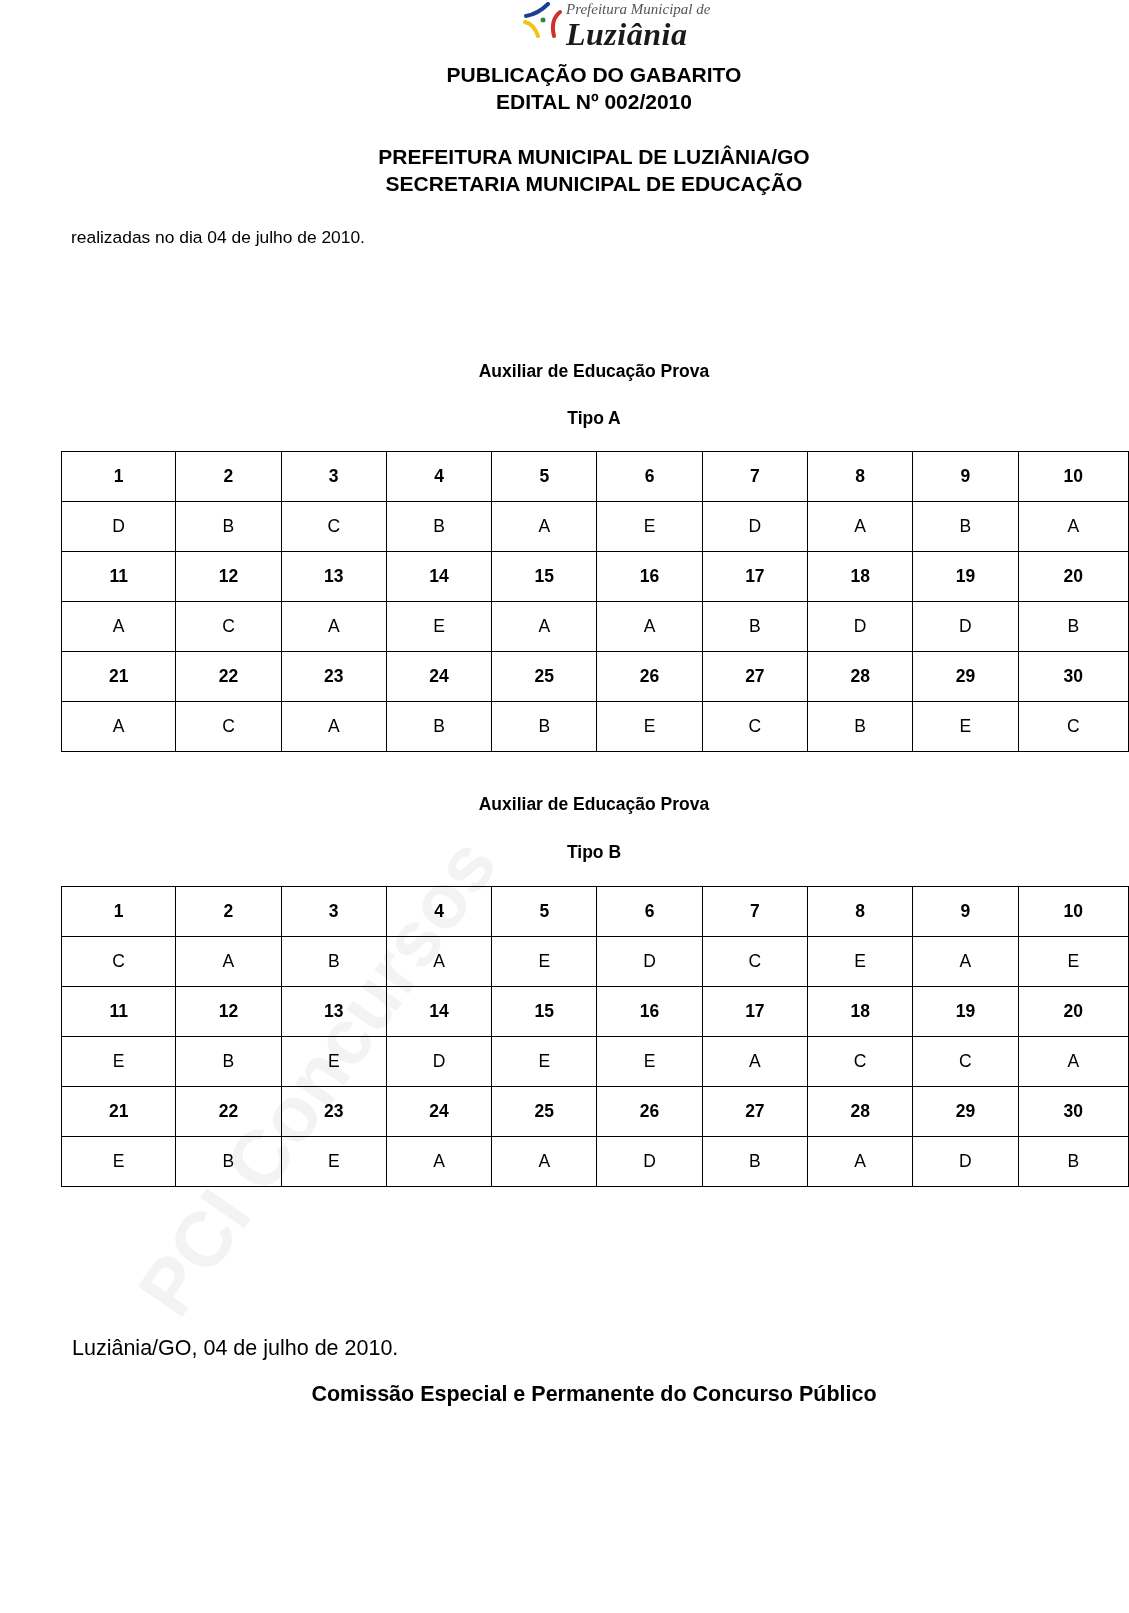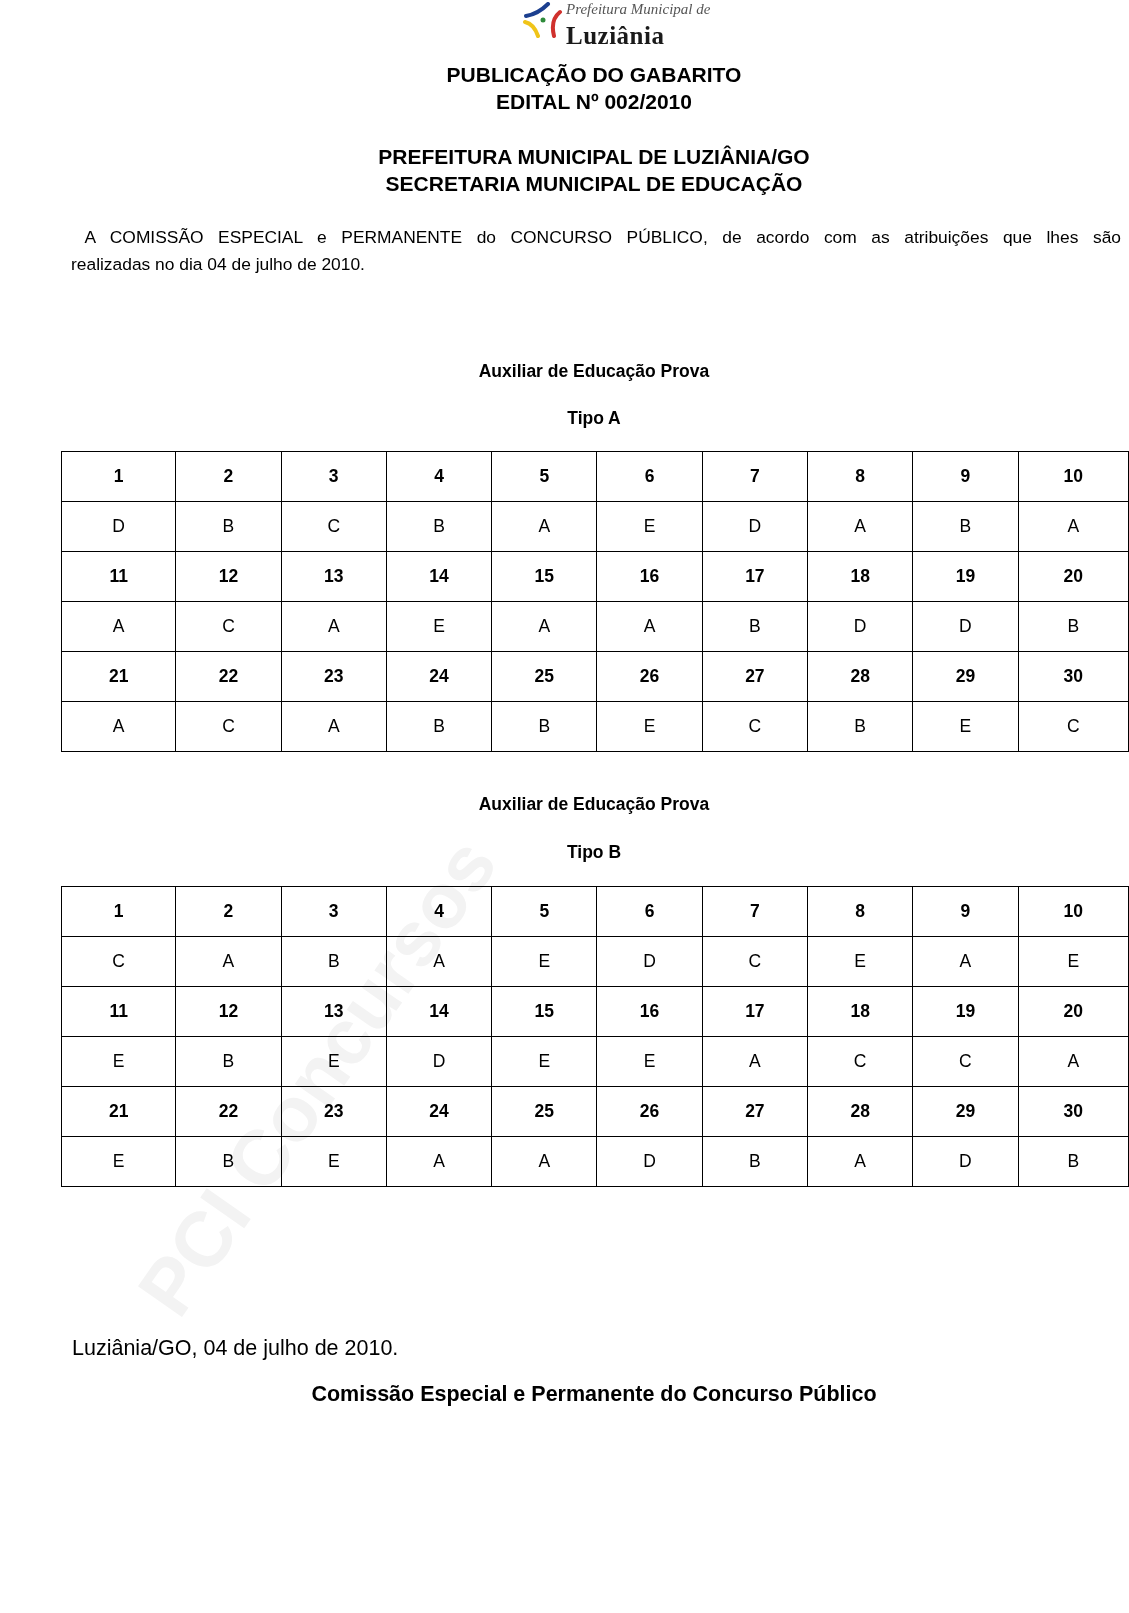--- a/index.html
+++ b/index.html
@@ -2,22 +2,22 @@
 <html><head>
 <meta charset="utf-8">
 <style>
   html, body { margin: 0; padding: 0; background: #ffffff; }
   body { width: 1129px; height: 1613px; position: relative; overflow: hidden;
          font-family: "Liberation Sans", sans-serif; color: #000; }
   .logo { position: absolute; left: 522px; top: 0px; width: 150px; height: 38px; }
   .logo svg { position: absolute; left: 0; top: 2px; }
   .logo .small { position: absolute; left: 44px; top: 1px; font-family: "Liberation Serif", serif;
                  font-style: italic; font-size: 15px; color: #555; white-space: nowrap; }
-  .logo .big { position: absolute; left: 44px; top: 22px; font-family: "Liberation Serif", serif;
-               font-weight: bold; font-size: 25px; color: #1a1a1a; white-space: nowrap; letter-spacing: 0.5px; }
+  .logo .big { position: absolute; left: 44px; top: 16px; font-family: "Liberation Serif", serif;
+               font-style: italic; font-weight: bold; font-size: 32px; color: #1a1a1a; white-space: nowrap; letter-spacing: 0.5px; }
   .center { position: absolute; left: 0; width: 1188px; text-align: center; }
   .h1 { font-weight: bold; font-size: 21px; line-height: 27px; }
   .intro { position: absolute; left: 71px; top: 224px; width: 1050px; font-size: 17.4px; line-height: 26.5px;
            text-align: justify; }
   .just { text-align: justify; text-align-last: justify; }
   .sub { font-weight: bold; font-size: 17.5px; }
   table.gab { position: absolute; left: 61px; border-collapse: collapse; table-layout: fixed; width: 1068px; }
   table.gab td { border: 1.6px solid #000; text-align: center; height: 49px; padding: 0; font-size: 17.5px; }
   table.gab tr.num td { font-weight: bold; }
   .date { position: absolute; left: 72px; top: 1336px; font-size: 21.5px; }
@@ -45,21 +45,20 @@
   <div>PUBLICAÇÃO DO GABARITO</div>
   <div>EDITAL Nº 002/2010</div>
 </div>
 
 <div class="center h1" style="top:143px;">
   <div>PREFEITURA MUNICIPAL DE LUZIÂNIA/GO</div>
   <div>SECRETARIA MUNICIPAL DE EDUCAÇÃO</div>
 </div>
 
 <div class="intro">
-  <div class="just" style="white-space:pre;"> A COMISSÃO ESPECIAL e PERMANENTE do CONCURSO PÚBLICO, de acordo com as atribuições que lhes são</div>
   <div>realizadas no dia 04 de julho de 2010.</div>
 </div>
 
 <div class="center sub" style="top:361px;">Auxiliar de Educação Prova</div>
 <div class="center sub" style="top:408px;">Tipo A</div>
 <table class="gab" style="top:451px;">
   <colgroup>
       <col style="width:114px">
       <col style="width:105px">
       <col style="width:105px">

